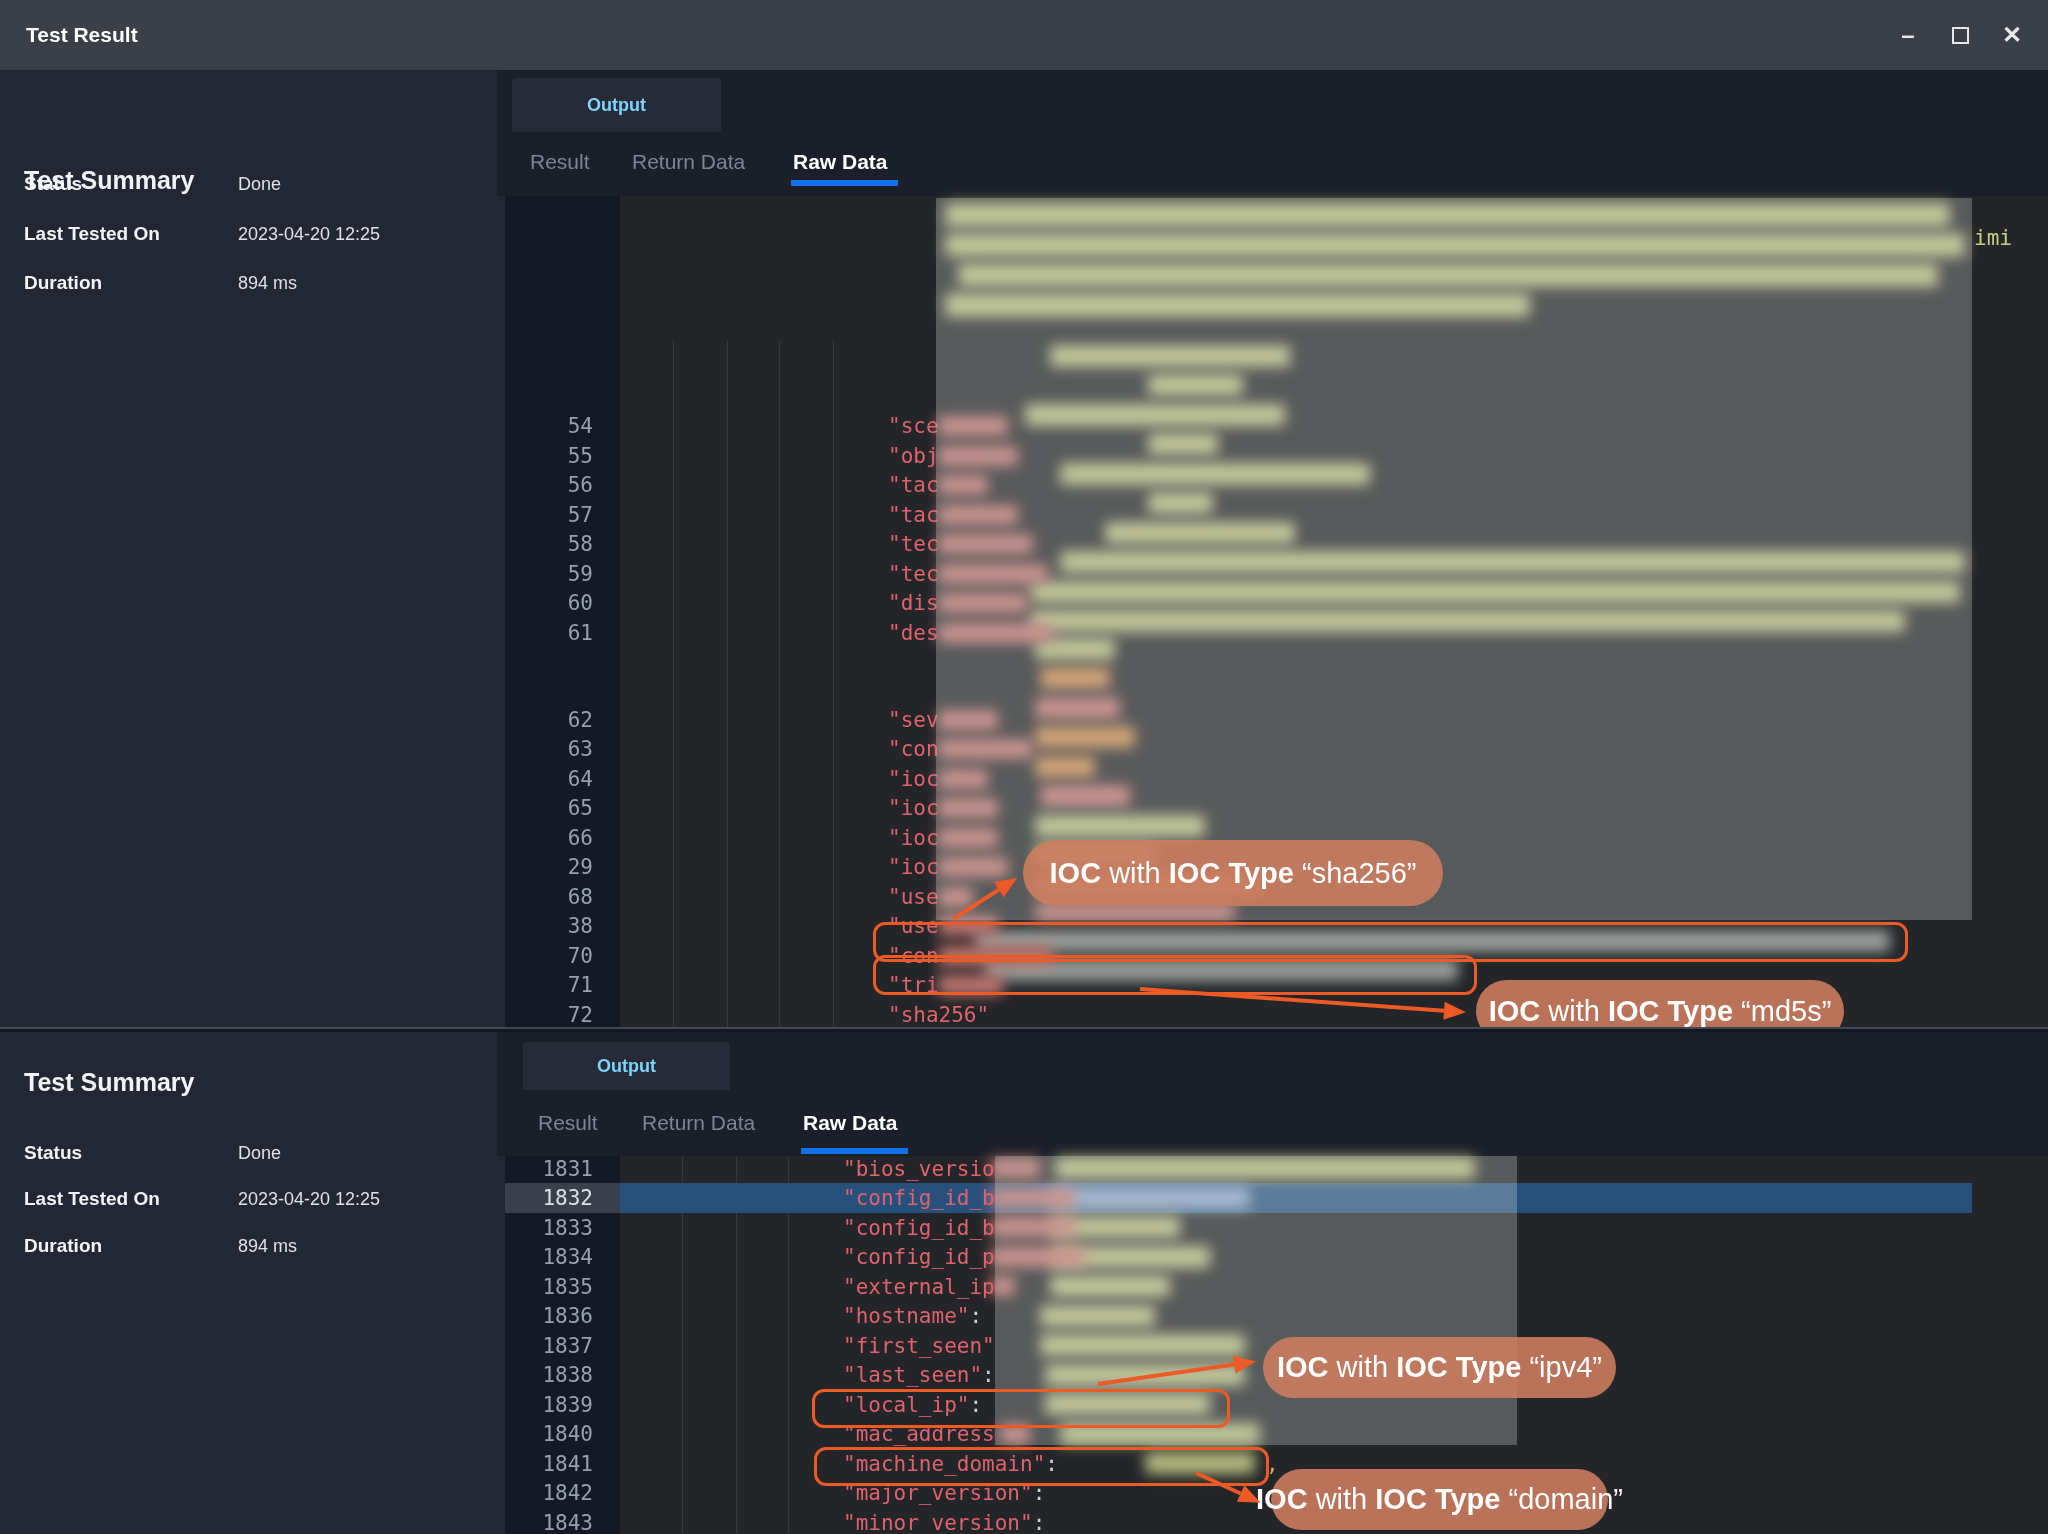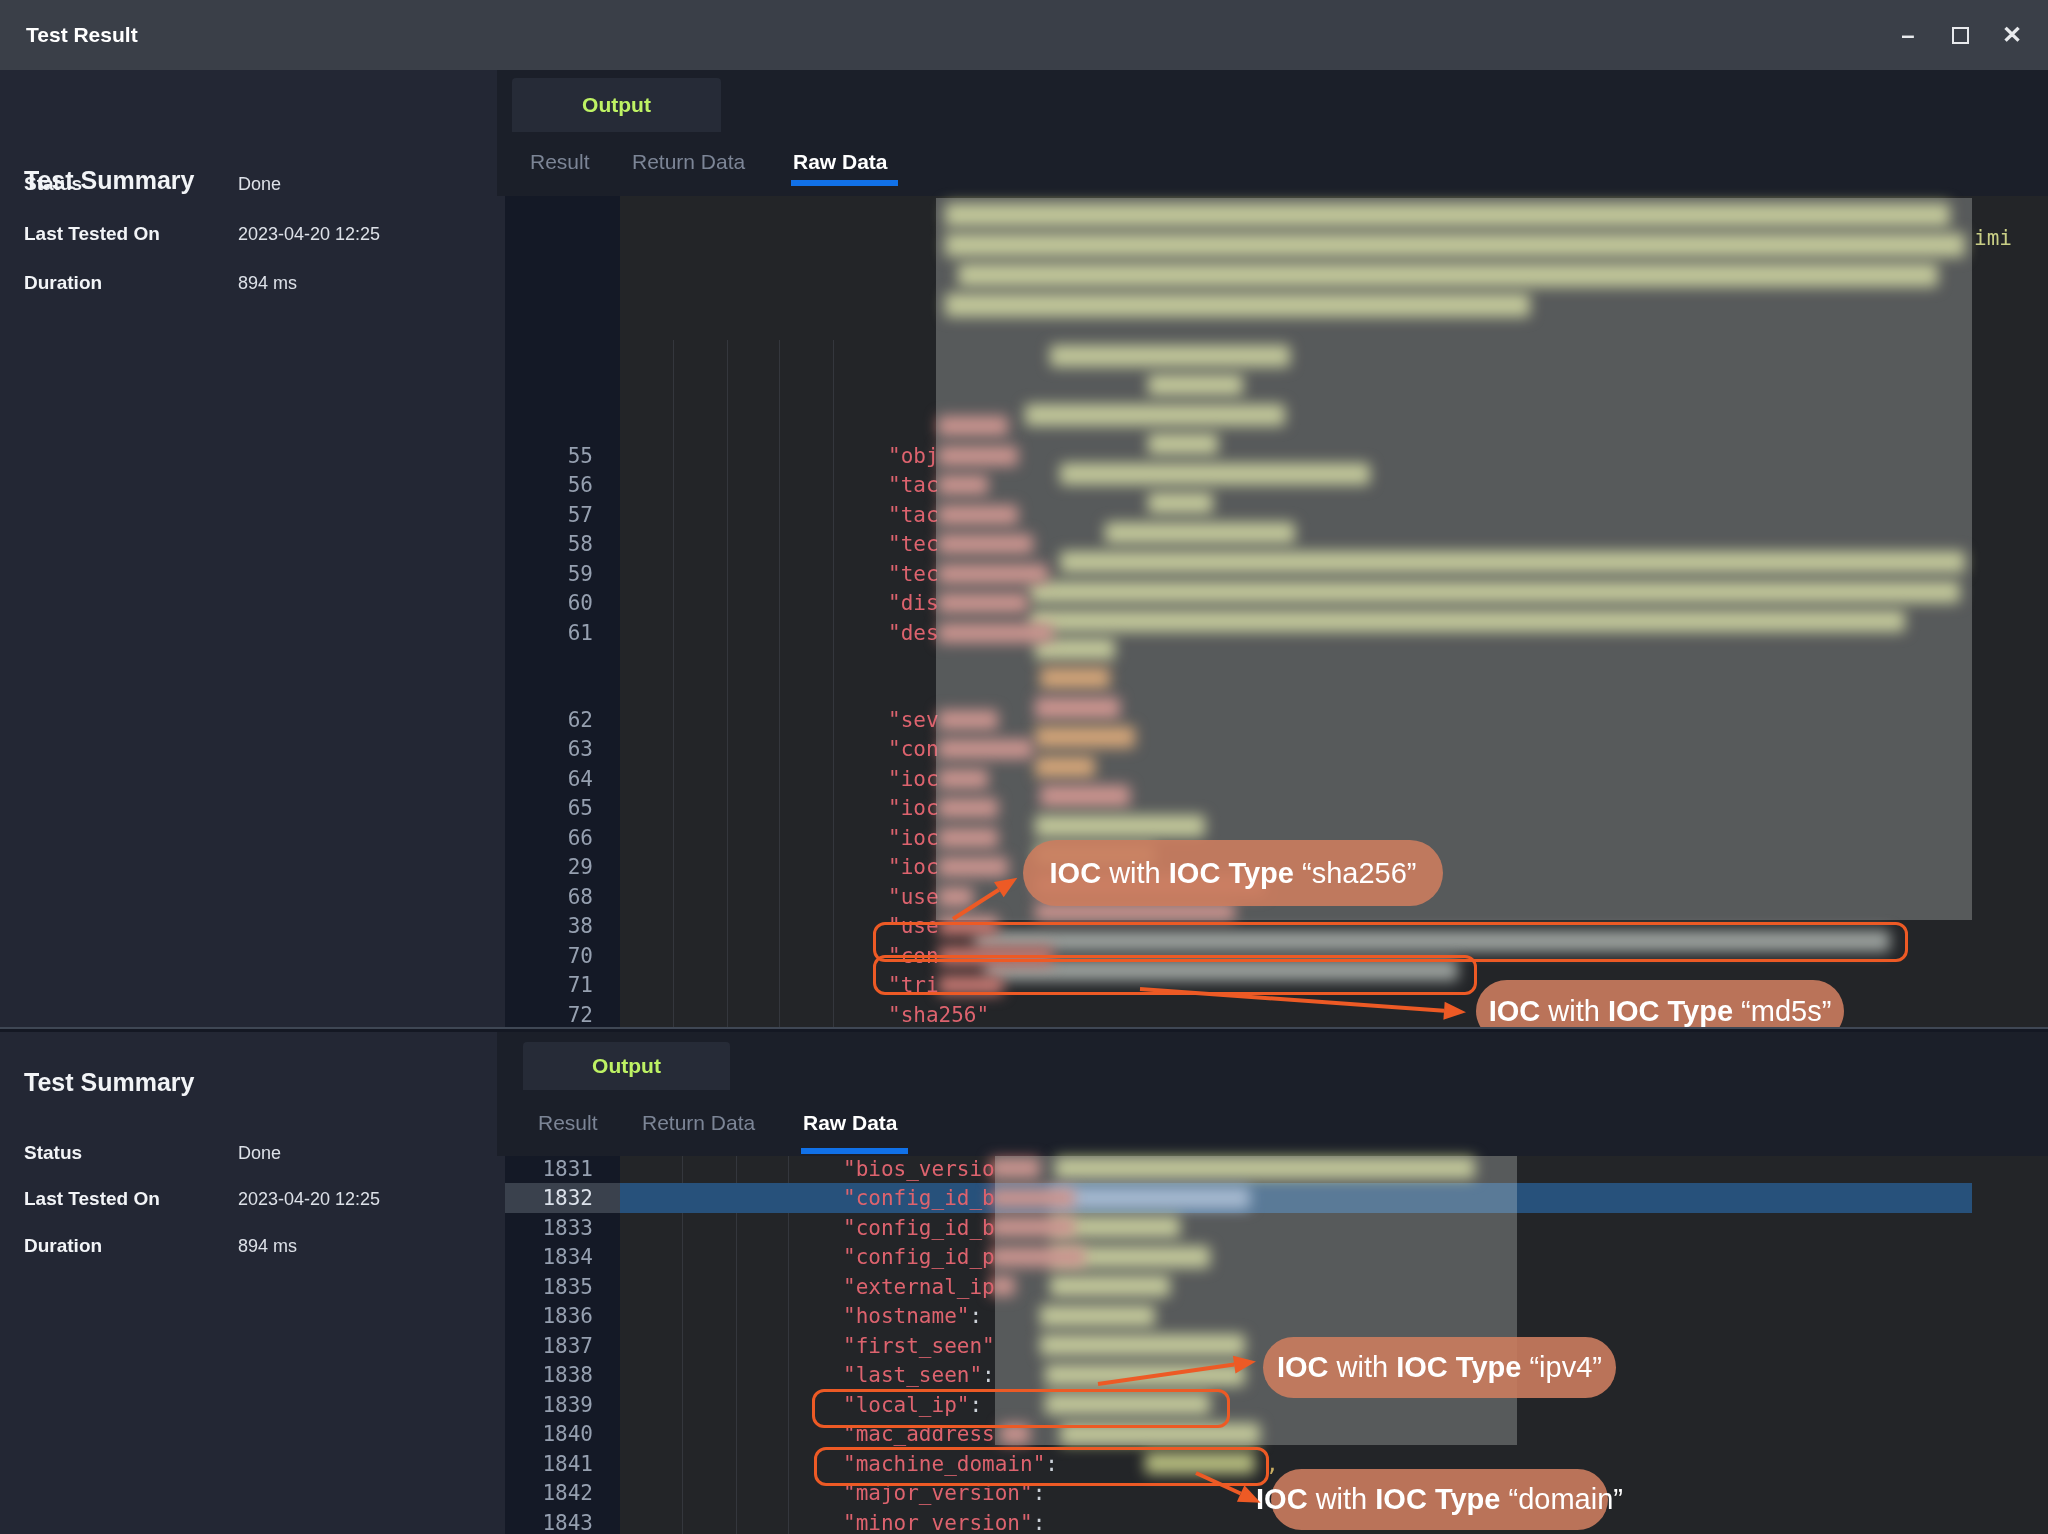--- a/index.html
+++ b/index.html
@@ -19,21 +19,21 @@
   #panel1{top:70px;height:957px;}
   #divider{left:0;top:1027px;width:2048px;height:5px;background:#141823;border-top:2px solid #3f4754;}
   #panel2{top:1032px;height:502px;}
   
   .summary-heading{left:24px;color:#f2f4f7;font-size:25px;font-weight:bold;}
   .srow{left:24px;width:470px;height:30px;}
   .srow .lab{position:absolute;left:0;top:0;color:#f2f4f7;font-size:19px;font-weight:bold;}
   .srow .val{position:absolute;left:214px;top:1px;color:#dde1e8;font-size:18px;}
   
   .tabstrip{left:497px;width:1551px;background:#1b1f29;}
-  .outputtab{background:#262b37;border-radius:4px 4px 0 0;color:#bef264;font-size:21px;font-weight:bold;
+  .outputtab{background:#262b37;border-radius:4px 4px 0 0;color:#7dd3fc;font-size:18px;font-weight:bold;
              text-align:center;}
   .subtab{font-size:21px;color:#7c8596;cursor:default;}
   .subtab.active{color:#fff;font-weight:bold;}
   .subunderline{height:6px;background:#1171e8;}
   
   .gutterbg{left:505px;width:115px;background:#141926;}
   .codebg{left:620px;right:0;width:1428px;background:#232528;}
   .guide{width:1px;background:#34373d;}
   .line{left:0;width:2048px;height:30px;font-family:"DejaVu Sans Mono", monospace;font-size:21px;line-height:30px;}
   .line .num{position:absolute;left:505px;width:88px;text-align:right;color:#96a0b0;}
@@ -139,20 +139,24 @@
       <div class="abs blob b-r z3" style="left: 938px; top: 639.5px; width: 60px; height: 20px;"></div>
       <div class="abs blob b-r z3" style="left: 938px; top: 669px; width: 95px; height: 20px;"></div>
       <div class="abs blob b-r z3" style="left: 938px; top: 698.5px; width: 50px; height: 20px;"></div>
       <div class="abs blob b-r z3" style="left: 938px; top: 728px; width: 60px; height: 20px;"></div>
       <div class="abs blob b-r z3" style="left: 938px; top: 757.5px; width: 60px; height: 20px;"></div>
       <div class="abs blob b-r z3" style="left: 938px; top: 787px; width: 70px; height: 20px;"></div>
       <div class="abs blob b-r z3" style="left: 938px; top: 816.5px; width: 35px; height: 20px;"></div>
       <div class="abs blob b-r z3" style="left: 938px; top: 846px; width: 60px; height: 20px;"></div>
       <div class="abs blob b-r z3" style="left: 938px; top: 875.5px; width: 115px; height: 20px;"></div>
       <div class="abs blob b-r z3" style="left: 938px; top: 905px; width: 65px; height: 20px;"></div>
+      <div class="abs line z5" style="top: 341px;">
+        <span class="num">54</span>
+        <span class="segs" style="left: 888px;"><span class="tok-key">"sce</span></span>
+      </div>
       <div class="abs line z5" style="top: 370.5px;">
         <span class="num">55</span>
         <span class="segs" style="left: 888px;"><span class="tok-key">"obj</span></span>
       </div>
       <div class="abs line z5" style="top: 400px;">
         <span class="num">56</span>
         <span class="segs" style="left: 888px;"><span class="tok-key">"tac</span></span>
       </div>
       <div class="abs line z5" style="top: 429.5px;">
         <span class="num">57</span>

